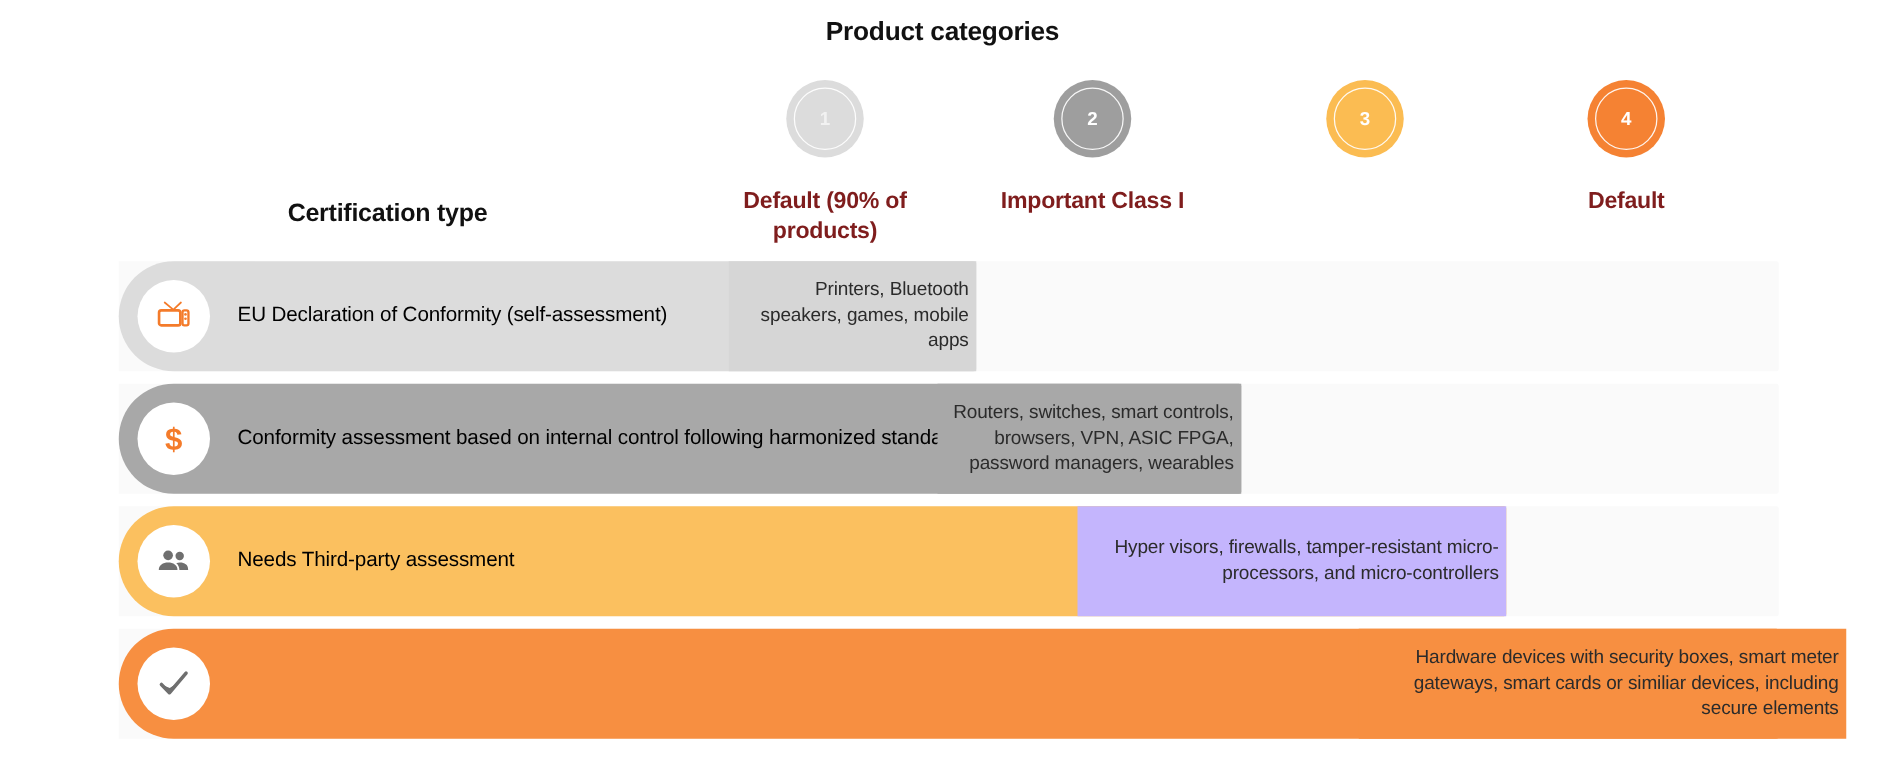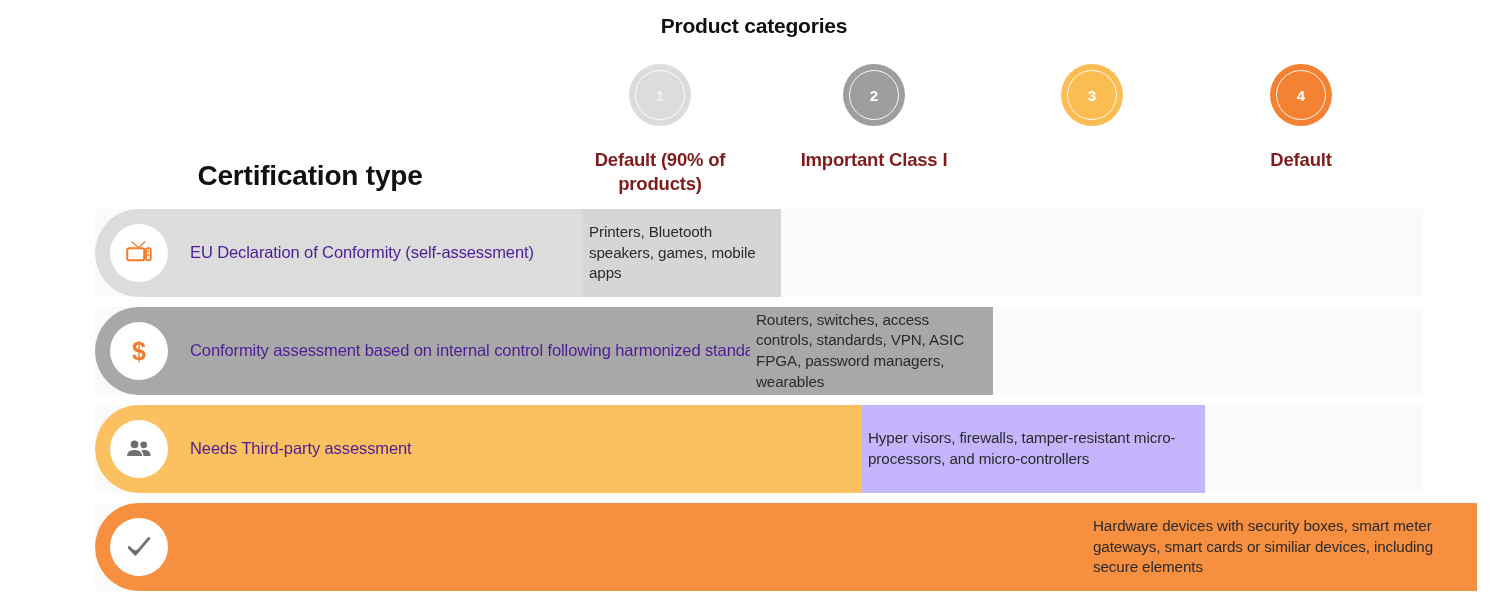--- a/index.html
+++ b/index.html
@@ -37,21 +37,21 @@
     display: inline-block;
     transform: translateX(2px);
   }
 
   .cert-type-header {
     position: absolute;
     left: 100px;
     top: 160px;
     width: 420px;
     text-align: center;
-    font-size: 28px;
+    font-size: 20px;
     font-weight: 700;
     letter-spacing: -0.2px;
     color: #111111;
   }
 
   .cat-col {
     position: absolute;
     top: 64px;
     width: 210px;
     text-align: center;
@@ -125,34 +125,34 @@
     background: #ffffff;
     margin-left: 15px;
     display: flex;
     align-items: center;
     justify-content: center;
   }
   .row-label {
     margin-left: 22px;
     font-size: 16.5px;
     line-height: 1.42;
-    color: #4c1d95;
+    color: #000000;
     letter-spacing: -0.1px;
     max-width: 860px;
   }
 
   
   .cell {
     position: absolute;
     top: 0;
     height: 88px;
     display: flex;
     align-items: center;
     justify-content: center;
-    text-align: left;
+    text-align: right;
     font-size: 15.2px;
     line-height: 1.35;
     color: #2b2b2b;
     letter-spacing: -0.1px;
     box-sizing: border-box;
     padding: 0 6px;
   }
 
   svg { display: block; }
 </style>
@@ -215,21 +215,21 @@
   <div class="row" id="row-1" style="top: 307px;">
     <div class="row-track"></div>
     <div class="row-bar" id="bar-1" style="width: 898px; background: rgb(168, 168, 168);">
       <div class="row-icon">
         <svg width="30" height="30" viewBox="0 0 24 24">
           <text x="12" y="19.2" text-anchor="middle" font-family="Liberation Sans, sans-serif" font-size="20" font-weight="700" fill="#f47b2a">$</text>
         </svg>
       </div>
       <div class="row-label">Conformity assessment based on internal control following harmonized standards (self-assessment)</div>
     </div>
-    <div class="cell" id="cell-1" style="left: 655px; width: 243px; background: rgb(168, 168, 168);">Routers, switches, access controls, standards, VPN, ASIC FPGA, password managers, wearables</div>
+    <div class="cell" id="cell-1" style="left: 655px; width: 243px; background: rgb(168, 168, 168);">Routers, switches, smart controls, browsers, VPN, ASIC FPGA, password managers, wearables</div>
   </div>
 
   <div class="row" id="row-2" style="top: 405px;">
     <div class="row-track"></div>
     <div class="row-bar" id="bar-2" style="width: 1110px; background: rgb(251, 192, 95); text-align: right;">
       <div class="row-icon">
         <svg width="30" height="30" viewBox="0 0 24 24">
           <circle cx="8.4" cy="8.2" r="3.1" fill="#6f6f6f"></circle>
           <circle cx="15.8" cy="8.6" r="2.7" fill="#6f6f6f"></circle>
           <path d="M2.4 17.6c0-3.2 2.7-4.8 6-4.8s6 1.6 6 4.8z" fill="#6f6f6f"></path>

